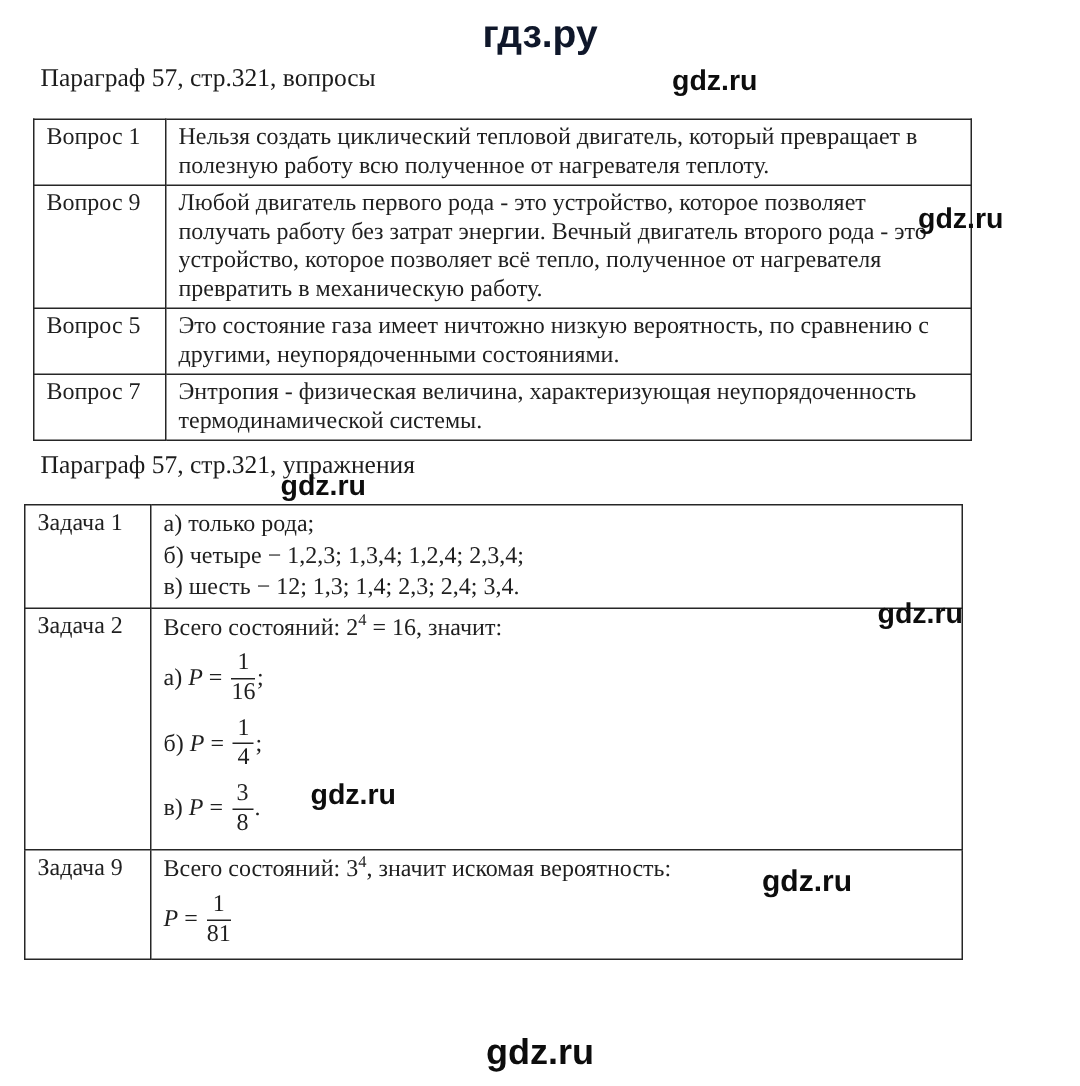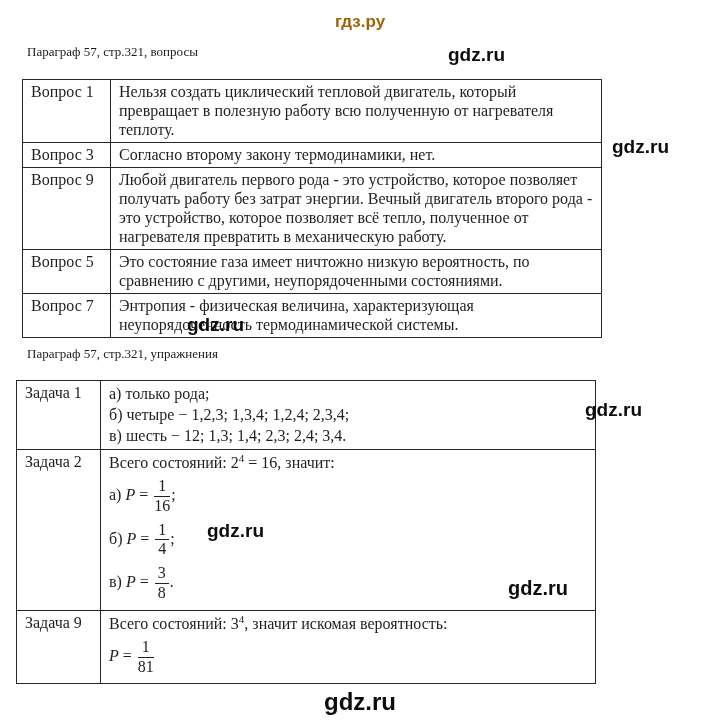--- a/index.html
+++ b/index.html
@@ -9,34 +9,34 @@
     position: relative;
     overflow: hidden;
     font-family: "Liberation Serif", serif;
     color: #1f1f1f;
   }
   .site-header {
     margin-top: 8px;
     text-align: center;
     font-family: "Liberation Sans", sans-serif;
     font-weight: 700;
-    font-size: 17px;
+    font-size: 26px;
     line-height: 28px;
-    color: #a16207;
+    color: #0f172a;
   }
   .section-heading {
     margin: 6px 0 0 27px;
-    font-size: 13px;
+    font-size: 17px;
     line-height: 20px;
     color: #1c1c1c;
   }
   .qa-table {
     border-collapse: collapse;
     margin: 17px 0 0 22px;
-    width: 580px;
+    width: 626px;
     table-layout: fixed;
     background: #fff;
   }
   .qa-table td {
     border: 1.5px solid #262626;
     font-size: 16px;
     line-height: 19px;
     vertical-align: top;
     padding: 2px 8px 3px 8px;
   }
@@ -92,25 +92,21 @@
 <body>
 
 <div class="site-header">гдз.ру</div>
 
 <div class="section-heading">Параграф 57, стр.321, вопросы</div>
 
 <table class="qa-table">
   <tbody>
     <tr>
       <td class="label-cell">Вопрос 1</td>
-      <td class="answer-cell">Нельзя создать циклический тепловой двигатель, который превращает в полезную работу всю полученную от нагревателя теплоту.</td>
-    </tr>
-    <tr>
-      <td class="label-cell">Вопрос 3</td>
-      <td class="answer-cell">Согласно второму закону термодинамики, нет.</td>
+      <td class="answer-cell">Нельзя создать циклический тепловой двигатель, который превращает в полезную работу всю полученное от нагревателя теплоту.</td>
     </tr>
     <tr>
       <td class="label-cell">Вопрос 9</td>
       <td class="answer-cell">Любой двигатель первого рода - это устройство, которое позволяет получать работу без затрат энергии. Вечный двигатель второго рода - это устройство, которое позволяет всё тепло, полученное от нагревателя превратить в механическую работу.</td>
     </tr>
     <tr>
       <td class="label-cell">Вопрос 5</td>
       <td class="answer-cell">Это состояние газа имеет ничтожно низкую вероятность, по сравнению с другими, неупорядоченными состояниями.</td>
     </tr>
     <tr>

